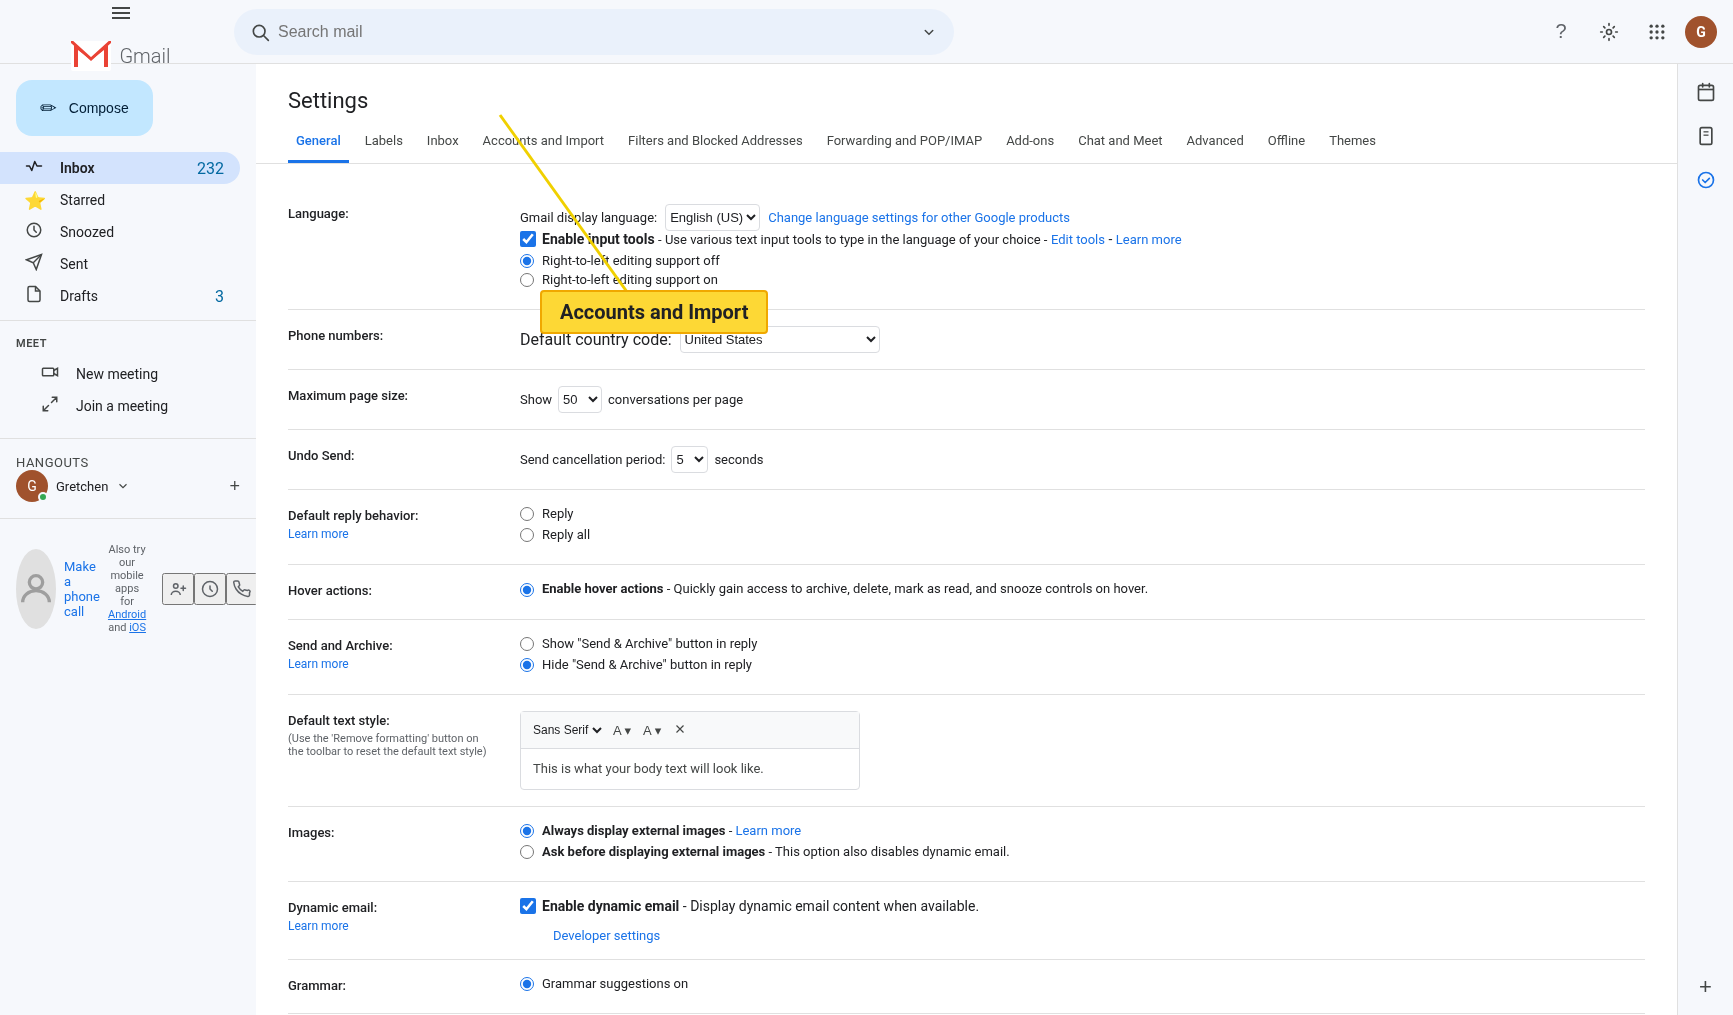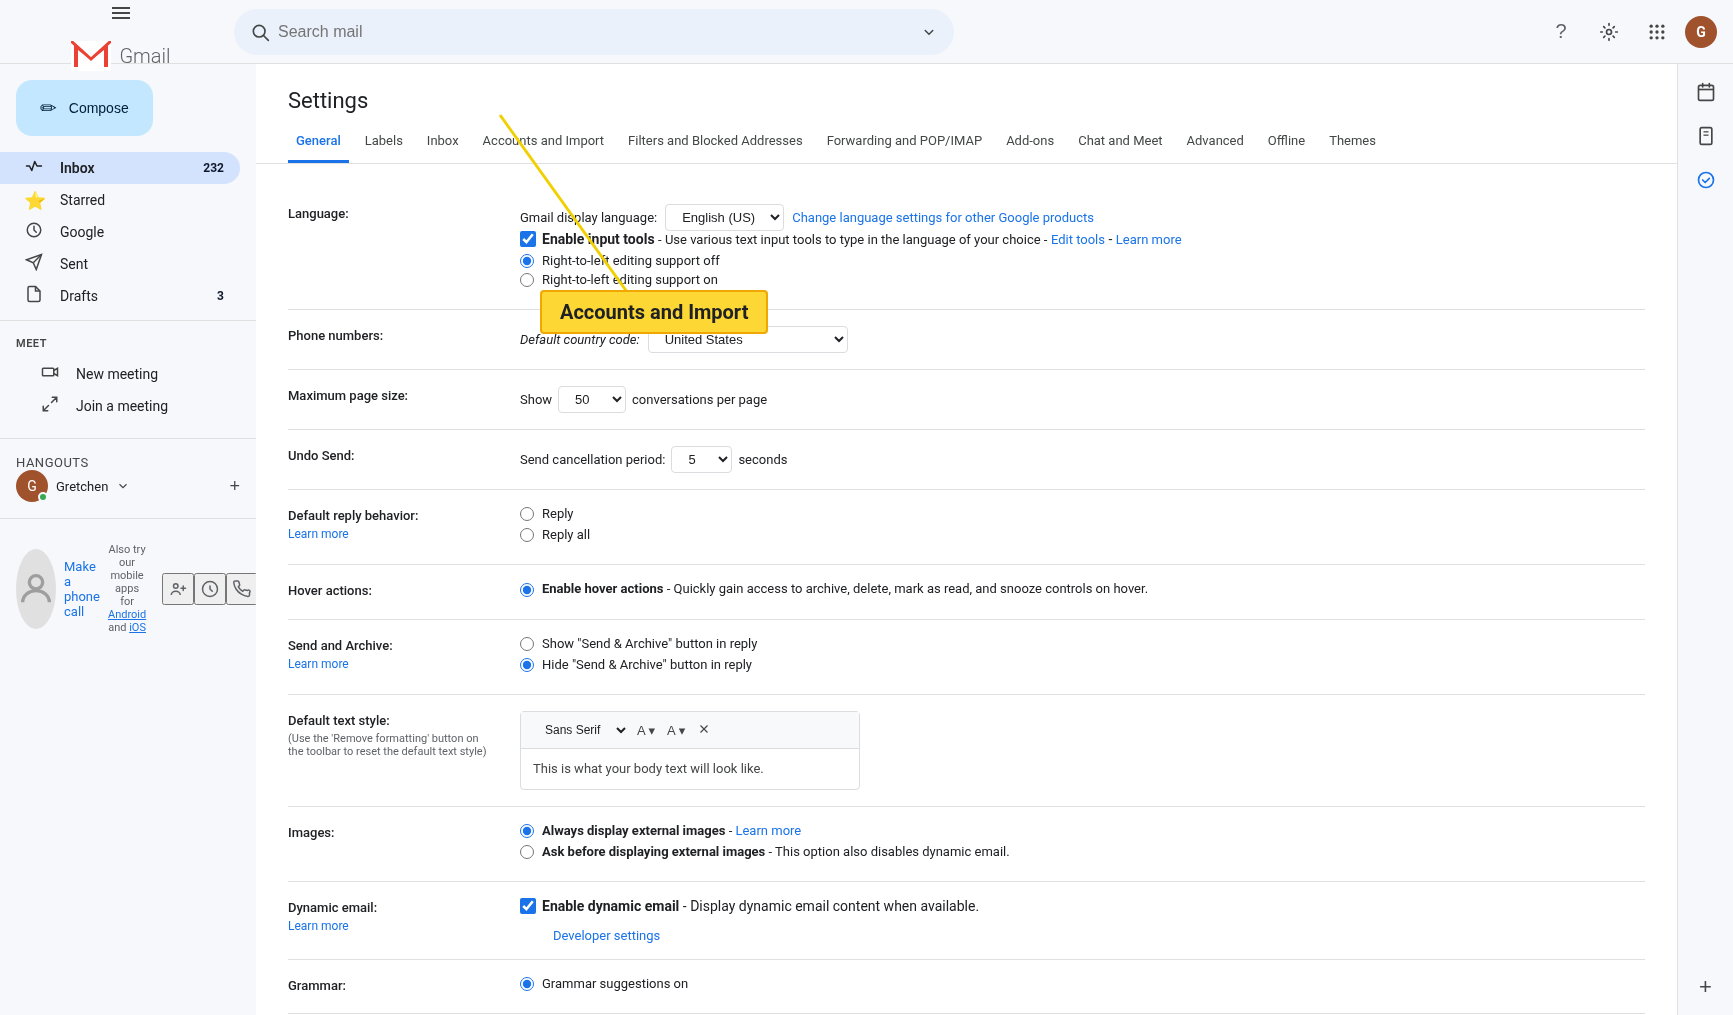--- a/index.html
+++ b/index.html
@@ -48,21 +48,21 @@
     }
     .compose-plus { font-size: 20px; color: #001d35; }
     .nav-item {
       display: flex; align-items: center; gap: 16px; padding: 4px 16px 4px 24px;
       height: 32px; border-radius: 0 16px 16px 0; margin-right: 16px; cursor: pointer;
       font-size: 14px; color: #202124; position: relative;
     }
     .nav-item.active { background: #d3e3fd; font-weight: 600; }
     .nav-item-icon { font-size: 18px; color: #444746; width: 20px; text-align: center; }
     .nav-item-label { flex: 1; }
-    .nav-item-count { font-size: 12px; color: #0f172a; font-weight: 700; }
+    .nav-item-count { font-size: 16px; color: #0369a1; font-weight: 400; }
     .nav-divider { height: 1px; background: #e0e0e0; margin: 8px 0; }
 
     
     .content-area {
       margin-left: 256px; flex: 1; padding: 0 0 40px; background: white; min-height: calc(100vh - 64px);
     }
 
     
     .settings-header { padding: 24px 32px 0; font-size: 22px; font-weight: 400; color: #202124; }
     .settings-tabs {
@@ -81,21 +81,21 @@
     .settings-row {
       display: flex; gap: 32px; padding: 16px 0; border-bottom: 1px solid #e0e0e0; align-items: flex-start;
     }
     .settings-label {
       min-width: 200px; max-width: 200px; font-size: 13px; font-weight: 500; color: #202124; padding-top: 2px;
     }
     .settings-label .learn-more { display: block; font-weight: 400; color: #1a73e8; text-decoration: none; font-size: 12px; margin-top: 4px; }
     .settings-controls { flex: 1; }
     .settings-controls label { display: flex; align-items: center; gap: 8px; font-size: 13px; color: #202124; margin-bottom: 6px; cursor: pointer; }
     .settings-controls select {
-      border: 1px solid #dadce0; border-radius: 4px; padding: 4px 12px; font-size: 13px; color: #202124;
+      border: 1px solid #dadce0; border-radius: 4px; padding: 4px 0; font-size: 13px; color: #202124;
       background: white; cursor: pointer;
     }
     .settings-controls a { color: #1a73e8; text-decoration: none; font-size: 13px; }
     .inline-select { border: 1px solid #dadce0; border-radius: 4px; padding: 2px 4px; font-size: 13px; background: white; }
 
     
     .text-style-editor {
       border: 1px solid #dadce0; border-radius: 4px; background: white; max-width: 340px;
     }
     .text-style-toolbar {
@@ -236,21 +236,21 @@
       <span class="nav-item-label">Starred</span>
     </div>
 
     <div class="nav-item">
       <span class="nav-item-icon">
         <svg width="18" height="18" viewBox="0 0 24 24" fill="none">
             <circle cx="12" cy="12" r="9" stroke="#444746" stroke-width="2"></circle>
             <polyline points="12,7 12,12 15,15" stroke="#444746" stroke-width="2" stroke-linecap="round"></polyline>
           </svg>
       </span>
-      <span class="nav-item-label">Google</span>
+      <span class="nav-item-label">Snoozed</span>
     </div>
 
     <div class="nav-item">
       <span class="nav-item-icon">
         <svg width="18" height="18" viewBox="0 0 24 24" fill="none">
             <line x1="22" y1="2" x2="11" y2="13" stroke="#444746" stroke-width="2"></line>
             <polygon points="22,2 15,22 11,13 2,9" stroke="#444746" stroke-width="2" fill="none"></polygon>
           </svg>
       </span>
       <span class="nav-item-label">Sent</span>
@@ -399,21 +399,21 @@
           </label>
         </div>
       </div>
 
       <div class="settings-row">
         <div class="settings-label">
           <span>Phone numbers:</span>
         </div>
         <div class="settings-controls">
           <div style="display:flex;align-items:center;gap:8px;">
-            <span style="font-size:13px;font-style:italic;">Default country code:</span>
+            <span style="font-size:16px;">Default country code:</span>
             <select style="min-width:200px;">
               <option>United States</option>
             </select>
           </div>
         </div>
       </div>
 
       <div class="settings-row">
         <div class="settings-label">
           <span>Maximum page size:</span>

